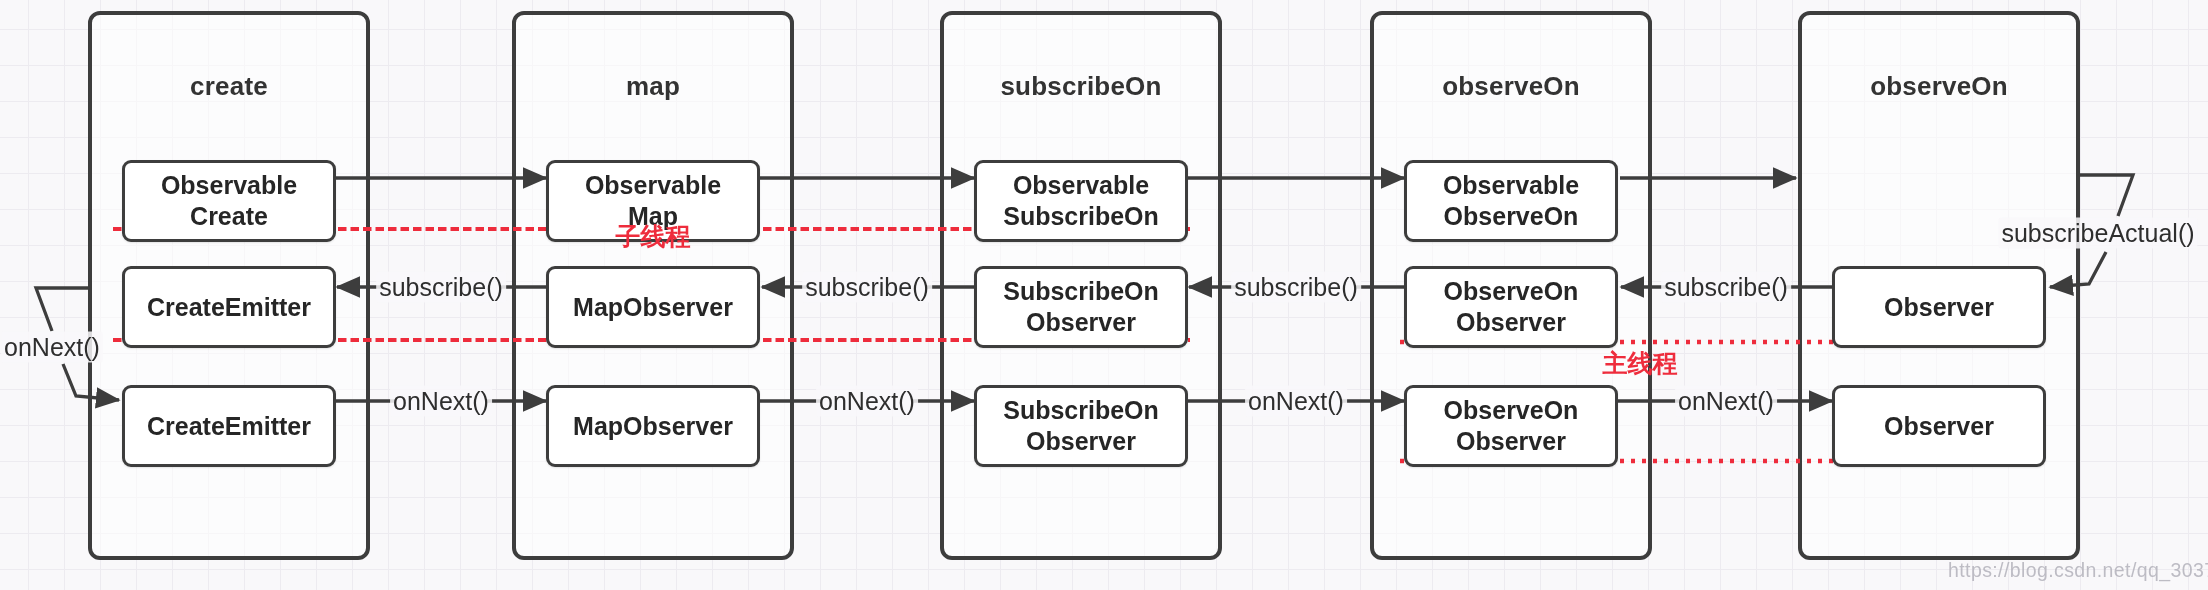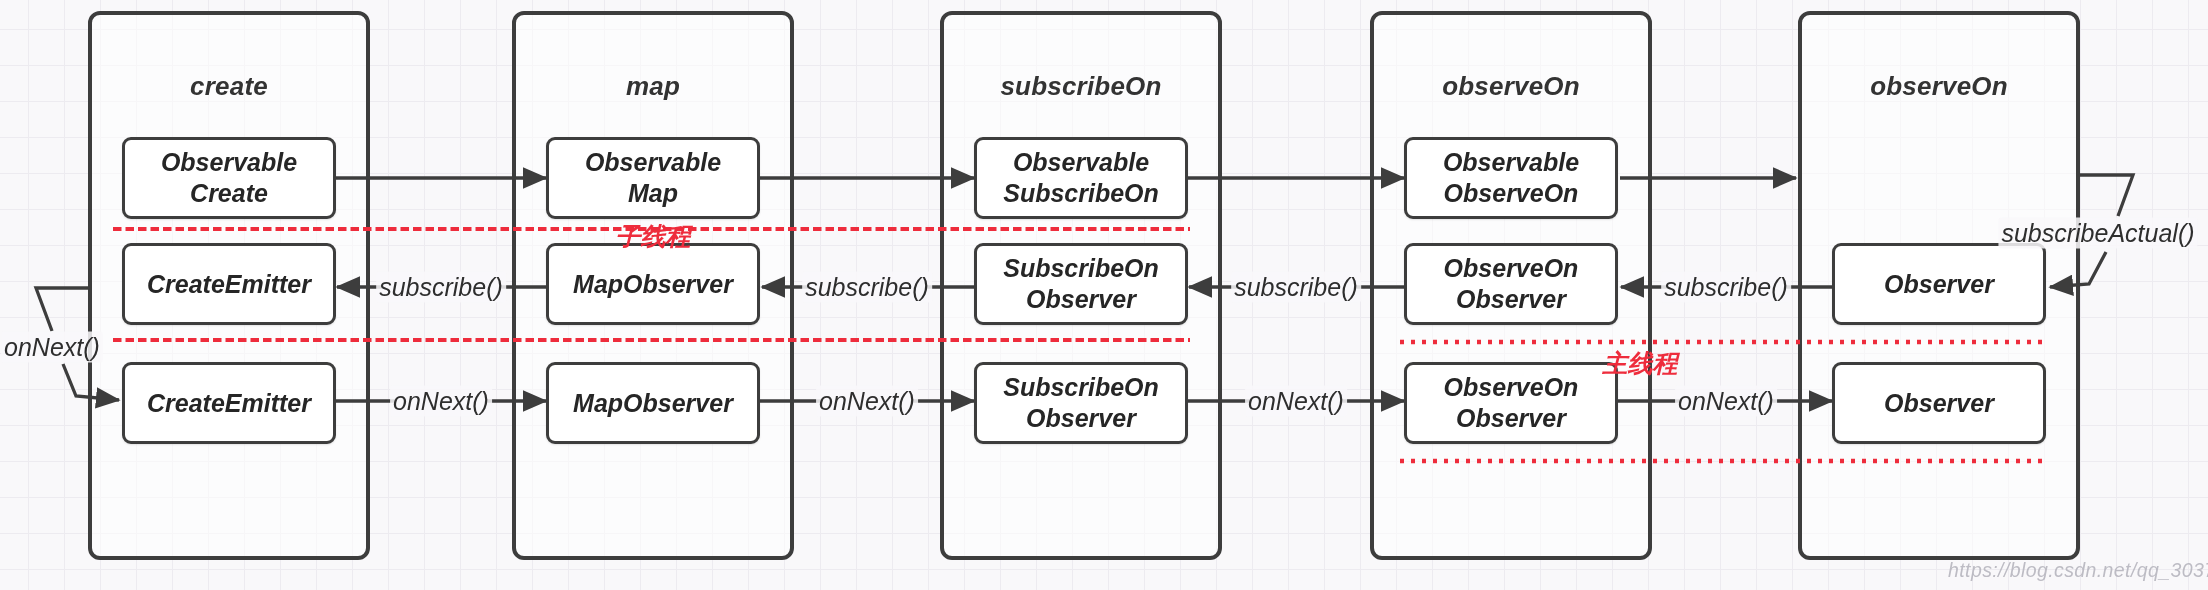--- a/index.html
+++ b/index.html
@@ -4,42 +4,41 @@
 <style>
   html,body{margin:0;padding:0;background:#fff;}
   .stage{
     position:relative;width:2208px;height:590px;overflow:hidden;
     font-family:"Liberation Sans","DejaVu Sans",sans-serif;
     background-color:#f9f8fa;
     background-image:linear-gradient(#edebf0 1px,transparent 1px),
                      linear-gradient(90deg,#edebf0 1px,transparent 1px);
     background-size:36px 36px;
     background-position:-8px -7px;
-    font-style:italic;
   }
   .col{
     position:absolute;top:11px;width:282px;height:549px;
     border:4px solid var(--line-dark,#3d3d3d);border-radius:12px;
     background:rgba(255,255,255,0.55);box-sizing:border-box;z-index:1;
   }
   .col-title{
     position:absolute;top:56px;left:0;width:100%;text-align:center;
     font-size:26px;font-weight:600;color:#333;letter-spacing:0.2px;
   }
   .edges{position:absolute;left:0;top:0;z-index:2;}
   .edge{stroke:var(--line-dark,#3d3d3d);stroke-width:3.3;fill:none;}
   .red-dash{stroke:var(--accent-red,#ee2c3c);stroke-width:4;fill:none;stroke-dasharray:8.5 4;}
   .red-dot{stroke:var(--accent-red,#ee2c3c);stroke-width:4.5;fill:none;stroke-dasharray:4 7;}
   #ah path{fill:var(--line-dark,#3d3d3d);}
   .box{
     position:absolute;width:214px;height:82px;box-sizing:border-box;
     border:3.4px solid var(--line-dark,#3d3d3d);border-radius:9px;background:#fff;
     display:flex;align-items:center;justify-content:center;text-align:center;
     font-size:25px;line-height:31px;font-weight:600;color:#262626;
-    white-space:pre-line;z-index:3;box-shadow:0 1px 2px rgba(0,0,0,0.10);
+    white-space:pre-line;z-index:3;box-shadow:0 1px 2px rgba(0,0,0,0.10);margin-top:23px;
   }
   .r1{top:137px;} .r2{top:243px;} .r3{top:362px;}
   .cx1{left:122px;} .cx2{left:546px;} .cx3{left:974px;} .cx4{left:1404px;} .cx5{left:1832px;}
   .edge-label{
     position:absolute;transform:translate(-50%,-50%);white-space:nowrap;
     font-size:25px;color:#2e2e2e;z-index:4;background:rgba(249,248,250,0.85);
     padding:1px 3px;border-radius:3px;text-align:center;
   }
   .thread-label{
     position:absolute;transform:translate(-50%,-50%);white-space:nowrap;

